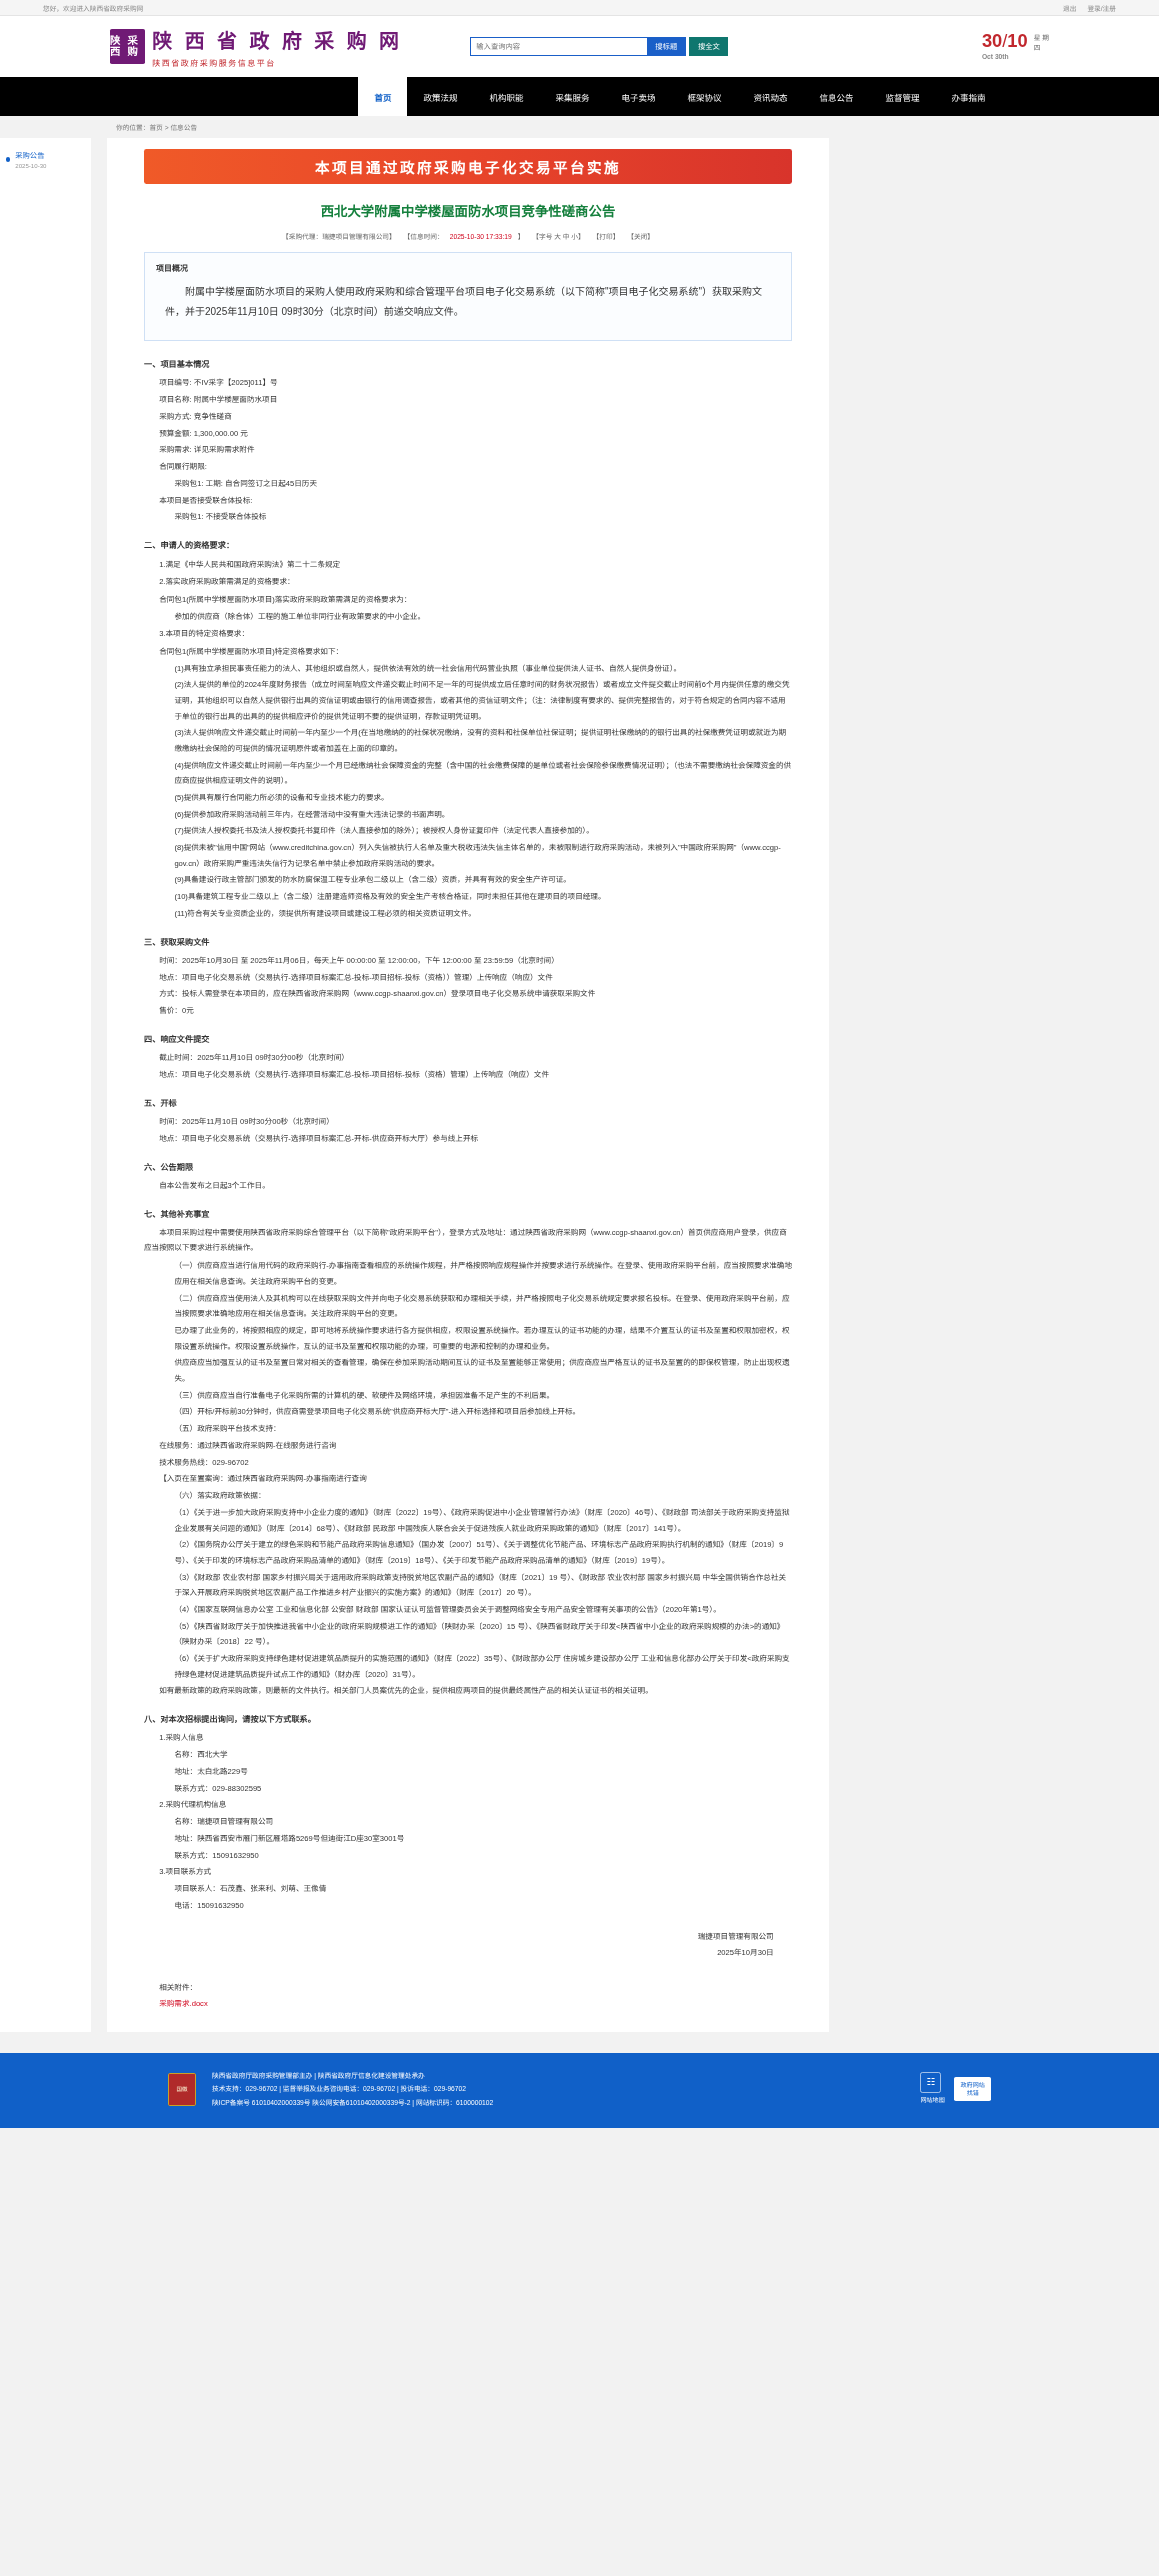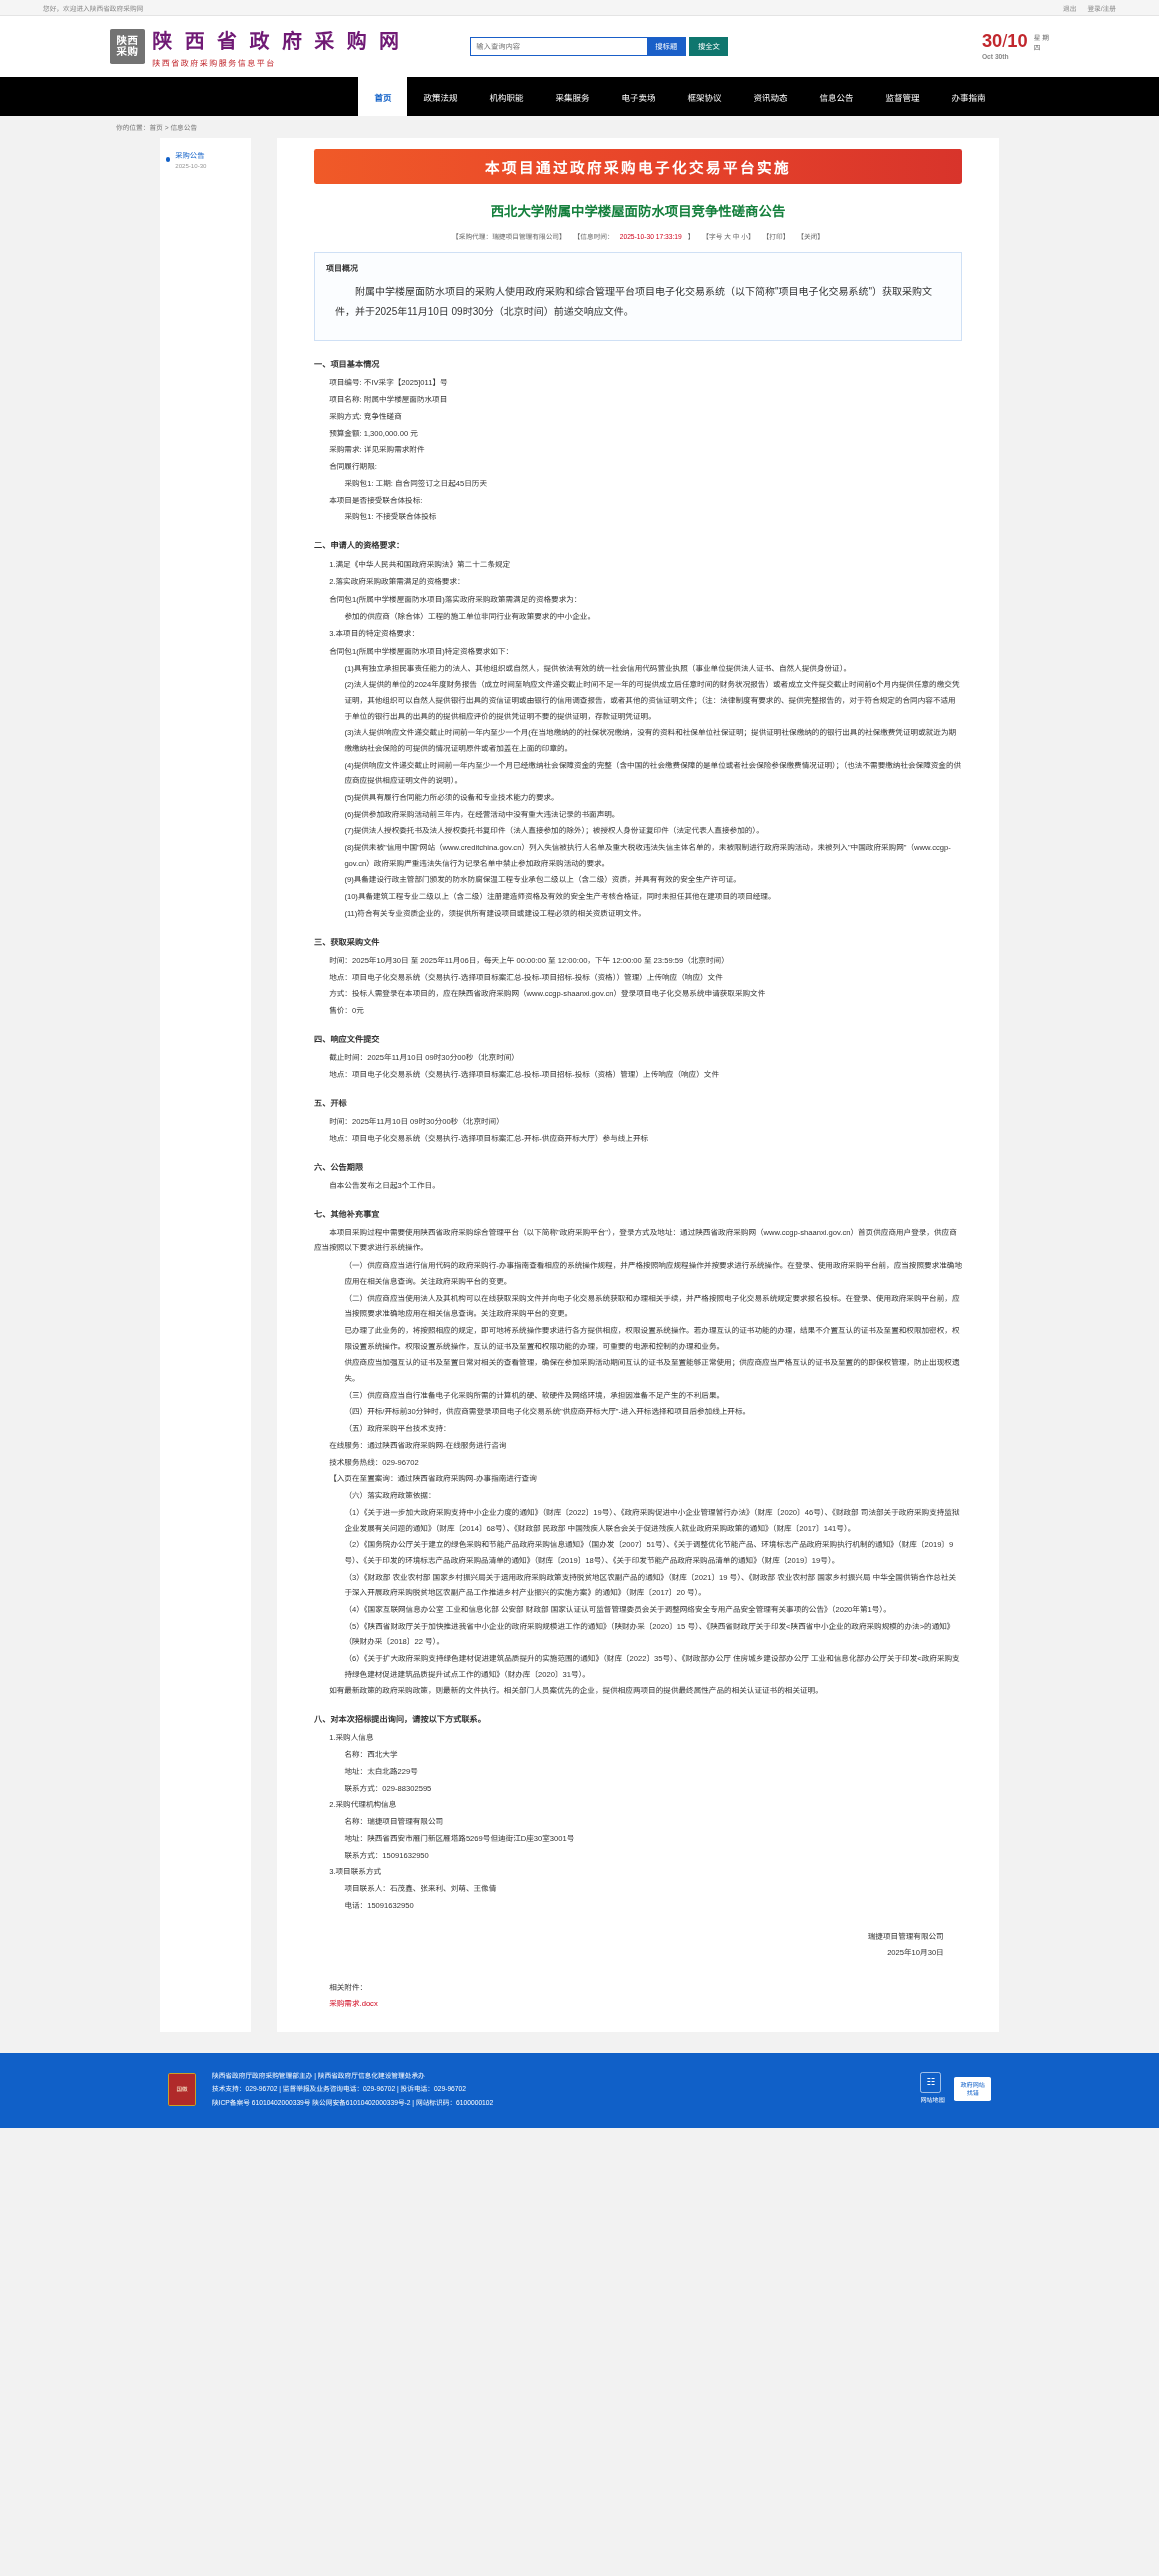--- a/index.html
+++ b/index.html
@@ -31,24 +31,24 @@
   .header {
     background: #fff;
     height: 61px;
     display: flex;
     align-items: center;
     padding: 0 110px;
   }
   .logo-wrap { display:flex; align-items:center; gap:7.3px; }
   .logo-badge {
     width: 35px; height: 35px;
-    background: #737373;
+    background: #701a75;
     color: #fff;
     border-radius: 1.8px;
-    display:flex; flex-direction:column; align-items:center; justify-content:center;
+    display:flex; flex-direction:row; align-items:center; justify-content:center;
     font-size: 10.4px; font-weight:bold; line-height: 1.1;
     letter-spacing: 0.6px;
   }
   .logo-text .l1 {
     font-size: 20px; font-weight: bold; color:#701a75; letter-spacing: 3.7px;
     font-family: Liberation Serif, serif;
   }
   .logo-text .l2 { font-size: 8px; color:#c1272d; letter-spacing: 1.5px; margin-top:2.4px;}
 
   .search-wrap { margin-left: 67px; display:flex; align-items:center; }
@@ -84,21 +84,21 @@
     padding: 0 16px; cursor:pointer; white-space:nowrap;
   }
   .nav-item.active { background:#fff; color:#1060c8; font-weight:bold; }
 
   
   .crumb {
     padding: 6.1px 116px; font-size: 6.7px; color:#777; background:#f2f2f2;
   }
 
   
-  .layout { display:flex; justify-content:center; gap: 26px; padding: 0 0 21px 0; }
+  .layout { display:flex; gap: 16px; padding: 0 0 21px 0; }
   .side {
     width: 91px; background:#fff; padding: 8.5px 0 12.2px 0;
     min-height: 49px;
   }
   .side-item {
     display:flex; align-items:center; gap: 4.9px; padding: 3.7px 6.1px;
     font-size: 7.3px; color:#333;
   }
   .side-dot { width:4.3px; height:4.3px; border-radius:50%; background:#1060c8; flex:none;}
   .side-item .txt .t1 { color:#1060c8; }

